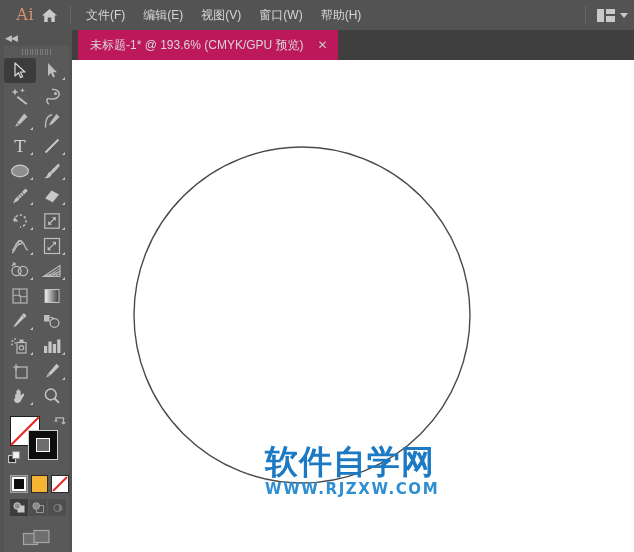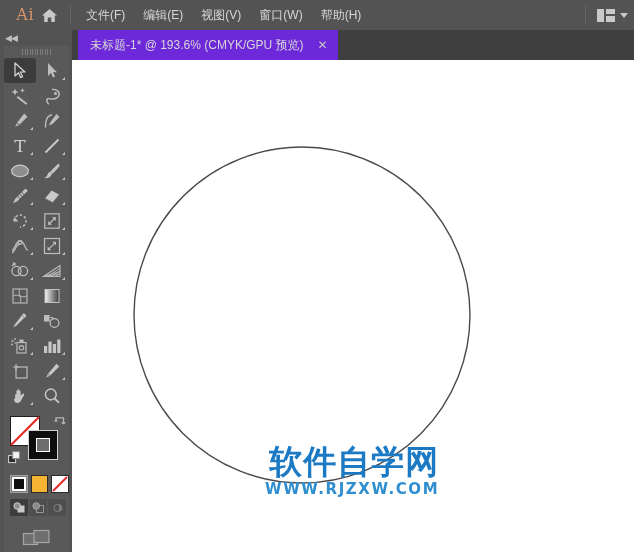--- a/index.html
+++ b/index.html
@@ -102,21 +102,21 @@
   .tabbar {
     position: absolute;
     left: 72px; top: 30px;
     width: 562px; height: 30px;
     background: #3f3f3f;
   }
   .tab {
     position: absolute;
     left: 6px; top: 0;
     height: 30px;
-    background: #6d28d9;
+    background: #be185d;
     display: flex;
     align-items: center;
     padding: 0 10px 0 12px;
     box-sizing: border-box;
     cursor: default;
   }
   .tab-title {
     font-size: 12px;
     color: #d6d6d6;
     white-space: nowrap;
@@ -137,21 +137,21 @@
     background: #ffffff;
     overflow: hidden;
   }
   .circle-svg {
     position: absolute;
     left: 0; top: 0;
   }
   .watermark {
     position: absolute;
     left: 193px; top: 385px;
-    text-align: right;
+    text-align: left;
     pointer-events: none;
     user-select: none;
   }
   .wm-main {
     font-size: 33px;
     font-weight: bold;
     color: #1c7ac4;
     letter-spacing: 1px;
     line-height: 1.05;
     font-family: "DejaVu Sans", sans-serif;

